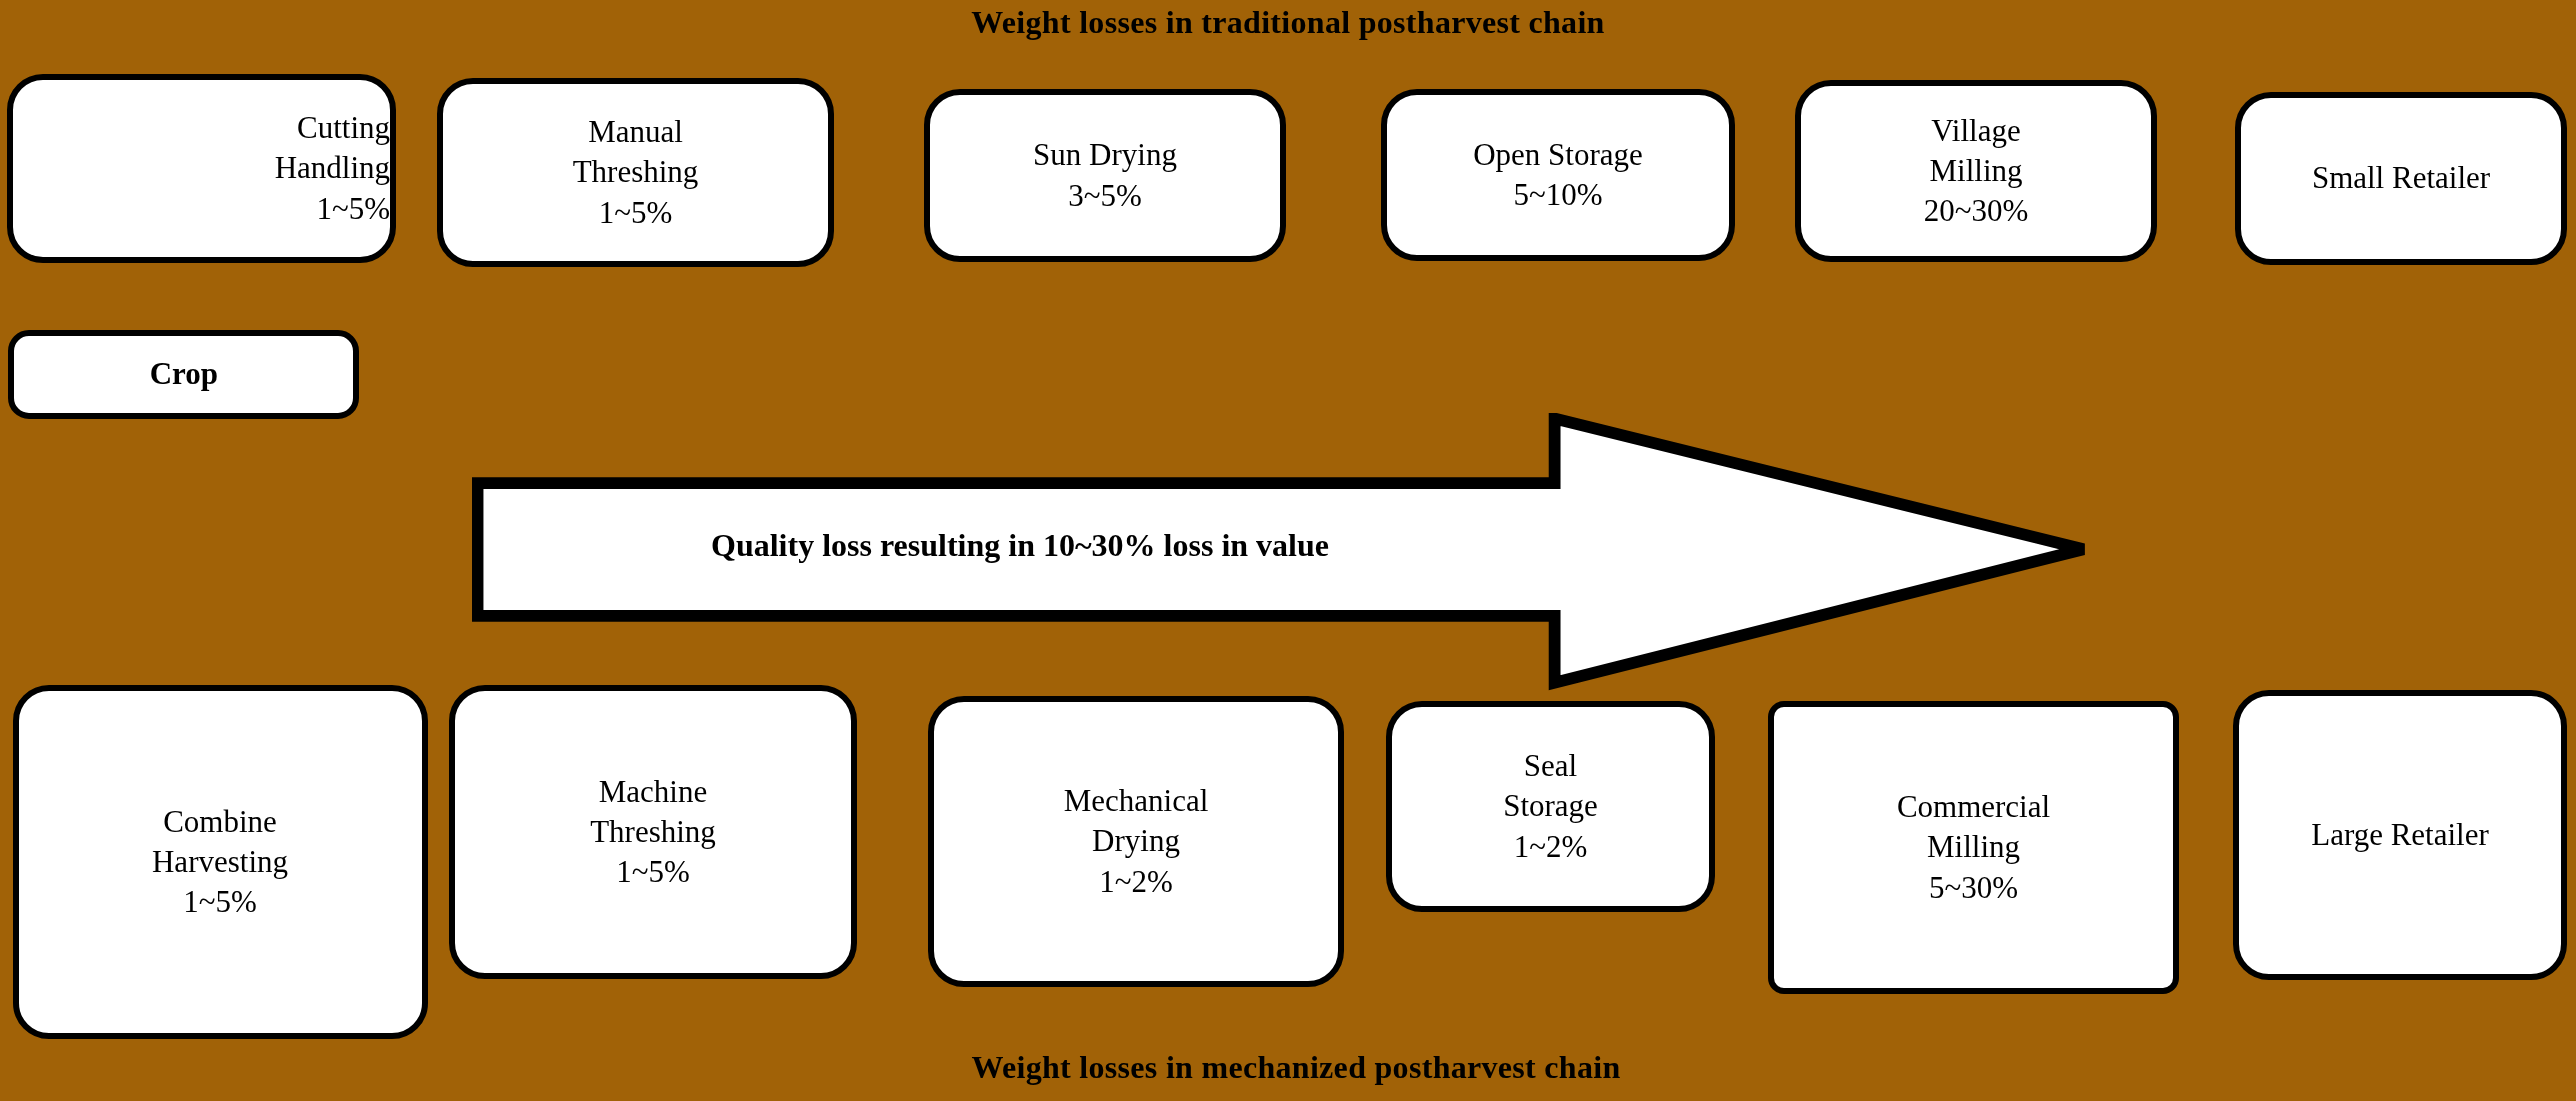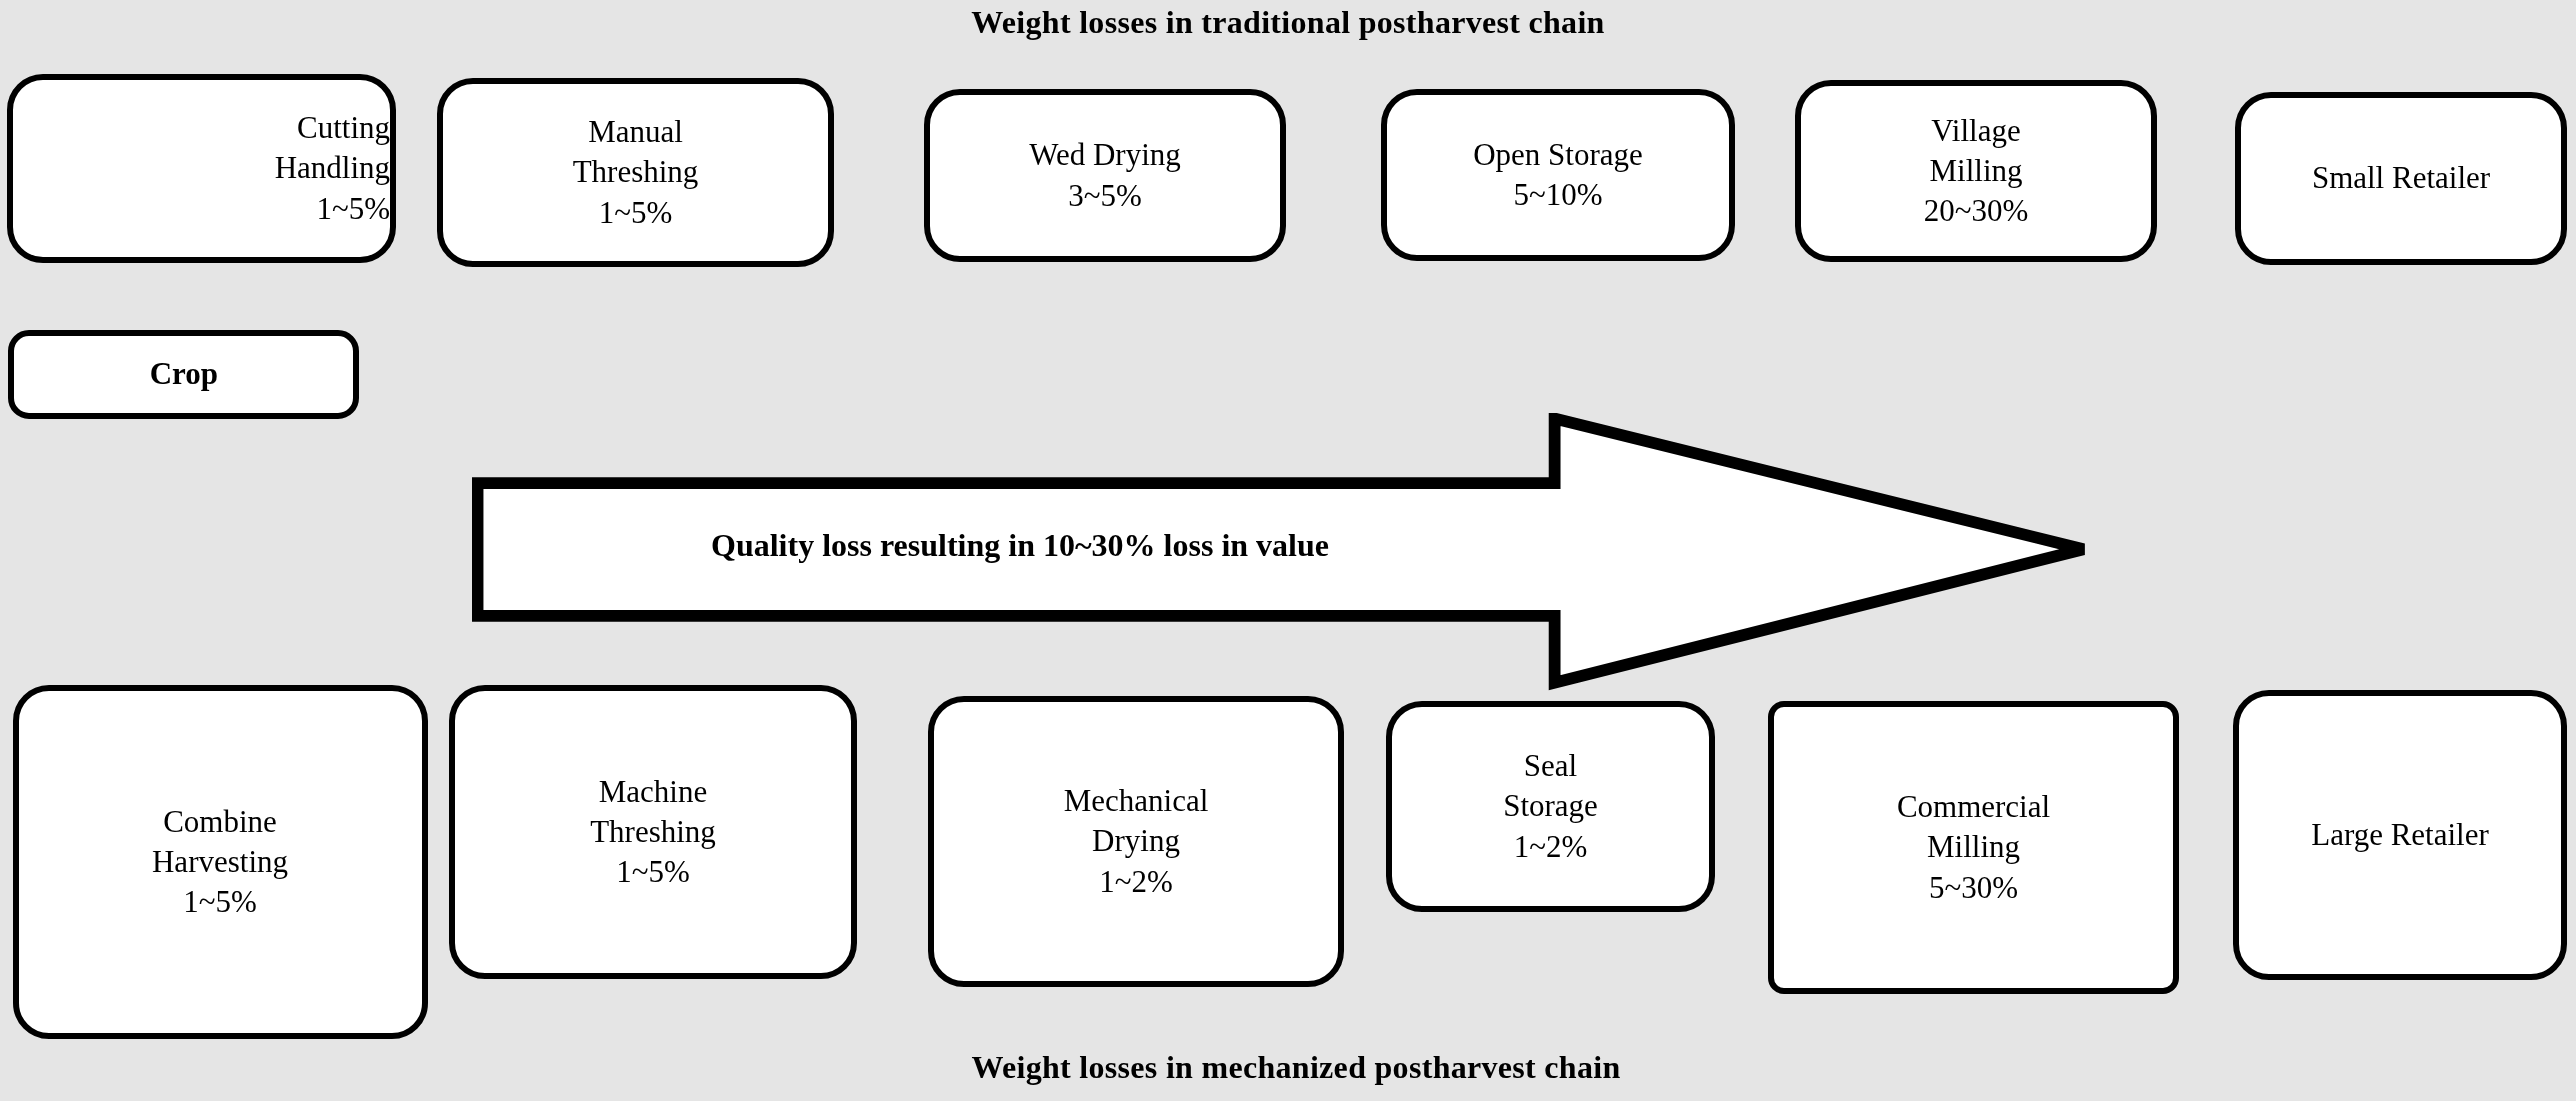--- a/index.html
+++ b/index.html
@@ -4,21 +4,21 @@
 <style>
   html, body {
     margin: 0;
     padding: 0;
     background: #ffffff;
   }
   #canvas {
     position: relative;
     width: 2576px;
     height: 1102px;
-    background: #e5e5e5;
+    background: #a16207;
     overflow: hidden;
     font-family: "Liberation Serif", "DejaVu Serif", serif;
     color: #000000;
   }
   .caption {
     position: absolute;
     width: 100%;
     text-align: center;
     font-weight: bold;
     font-size: 32px;
@@ -78,21 +78,21 @@
     <span class="ln">1~5%</span>
   </div>
 
   <div class="node" style="left:437px; top:78px; width:397px; height:189px;">
     <span class="ln">Manual</span>
     <span class="ln">Threshing</span>
     <span class="ln">1~5%</span>
   </div>
 
   <div class="node" style="left:924px; top:89px; width:362px; height:173px;">
-    <span class="ln">Wed Drying</span>
+    <span class="ln">Sun Drying</span>
     <span class="ln">3~5%</span>
   </div>
 
   <div class="node" style="left:1381px; top:89px; width:354px; height:172px;">
     <span class="ln">Open Storage</span>
     <span class="ln">5~10%</span>
   </div>
 
   <div class="node" style="left:1795px; top:80px; width:362px; height:182px;">
     <span class="ln">Village</span>

